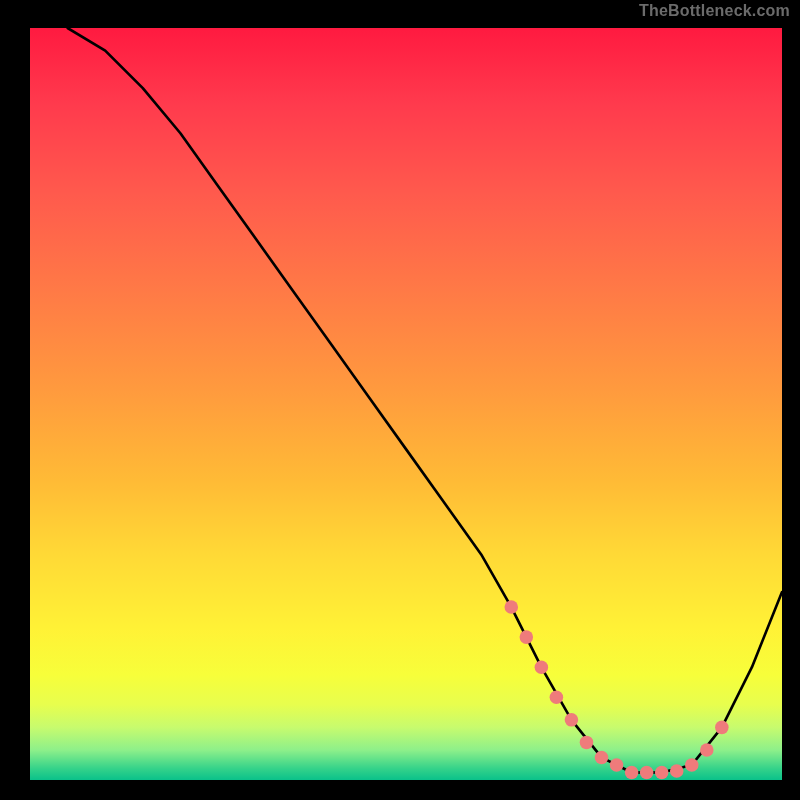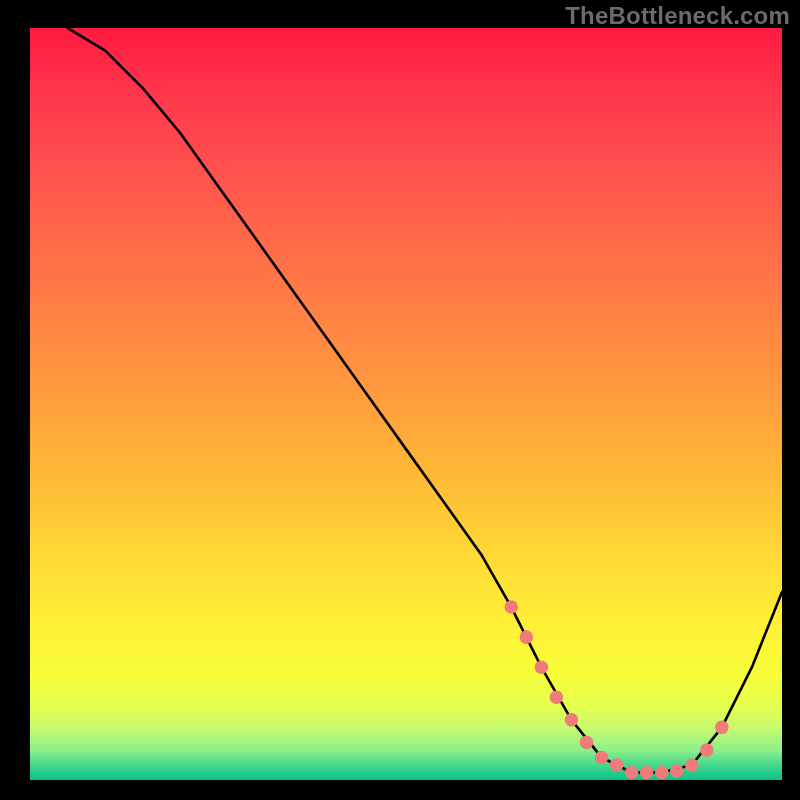--- a/index.html
+++ b/index.html
@@ -15,21 +15,21 @@
     position: relative;
     width: 800px;
     height: 800px;
     background: #000000;
   }
   .watermark {
     position: absolute;
     top: 2px;
     right: 10px;
     color: #6b6b6b;
-    font-size: 24px;
+    font-size: 16px;
     font-weight: 600;
     letter-spacing: 0.2px;
     user-select: none;
   }
   .plot {
     position: absolute;
     left: 30px;
     top: 28px;
     width: 752px;
     height: 752px;

